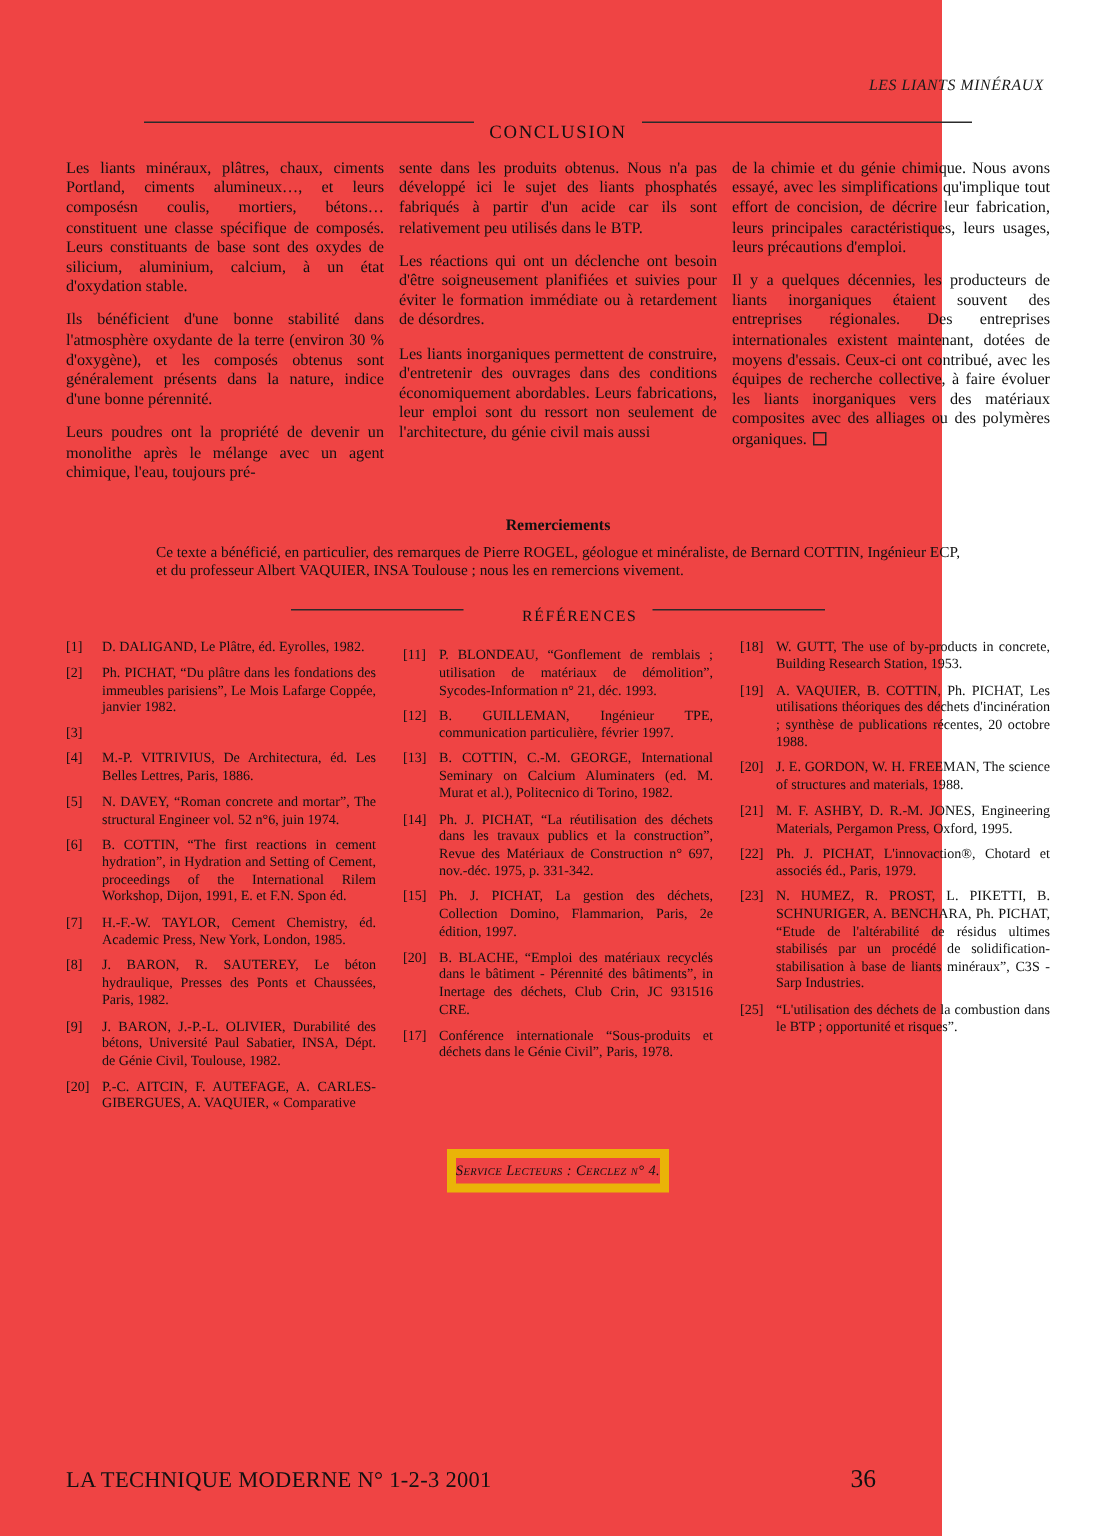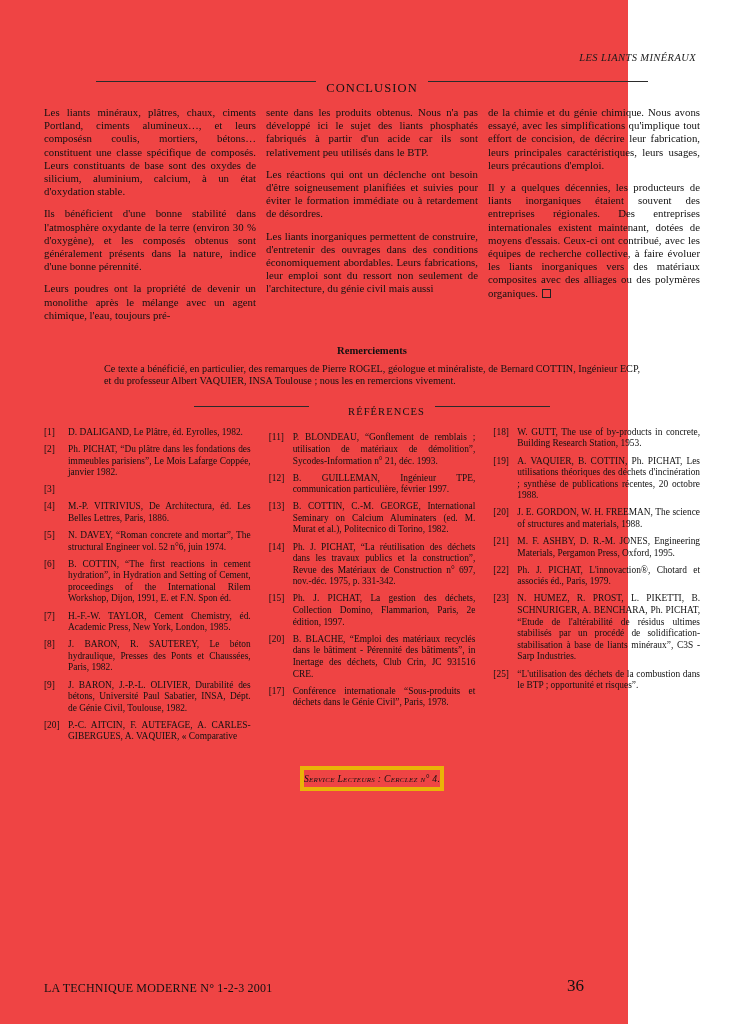--- a/index.html
+++ b/index.html
@@ -140,41 +140,41 @@
   }
   .ref.cont .txt { padding-left: 0; }
 
   
   .service-wrap {
     display: flex;
     justify-content: center;
     margin-top: 18px;
   }
   .service-box {
-    border: 4px solid #eab308;
+    border: 6px solid #eab308;
     padding: 3px 0;
     font-size: 9.6px;
     font-style: italic;
     font-variant: small-caps;
     letter-spacing: 0.3px;
   }
 
   
   .footer {
     position: absolute;
     left: 44px;
     right: 44px;
     bottom: 28px;
     display: flex;
     align-items: flex-end;
     justify-content: space-between;
     font-family: "Liberation Serif", serif;
   }
   .footer .left {
-    font-size: 12px;
+    font-size: 15px;
     letter-spacing: 0.2px;
   }
   .footer .right {
     font-size: 17px;
   }
 </style>
 </head>
 <body>
 
 <div class="page">

